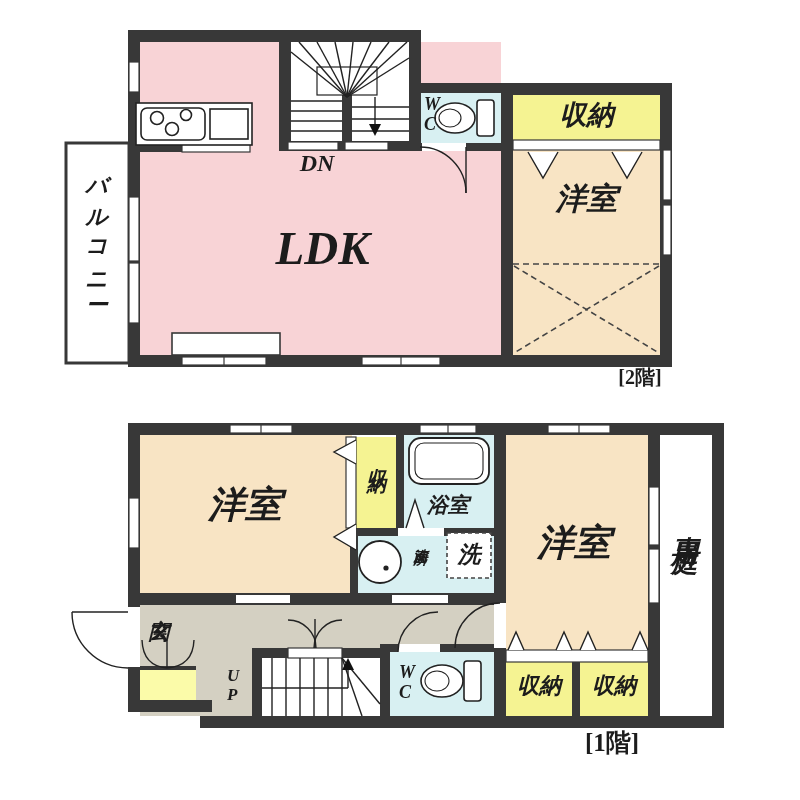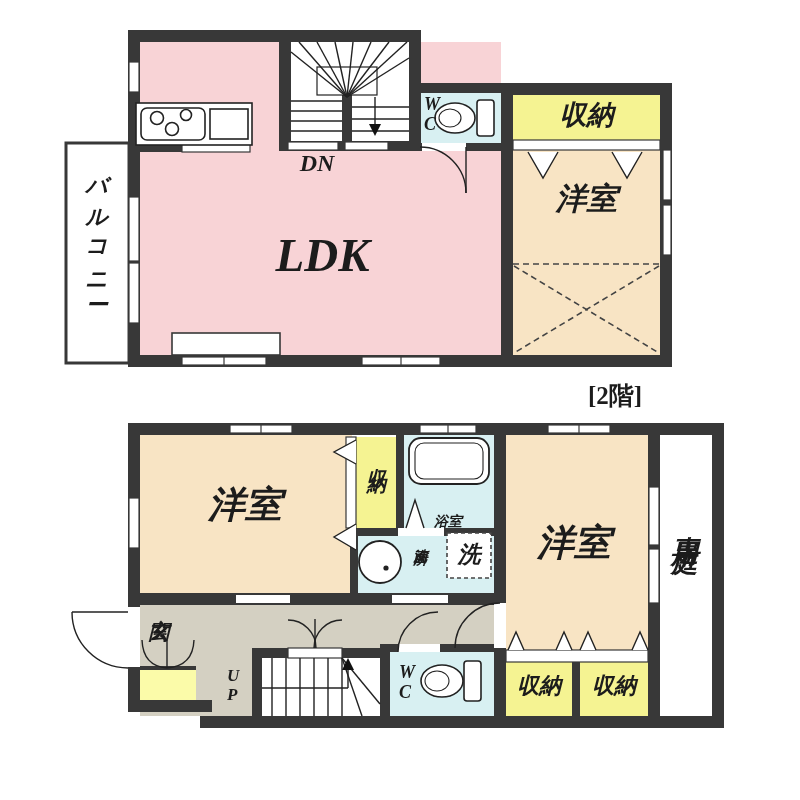--- a/index.html
+++ b/index.html
@@ -229,36 +229,37 @@
       <polyline points="508,650 516,632 524,650"></polyline>
       <polyline points="556,650 564,632 572,650"></polyline>
       <polyline points="580,650 588,632 596,650"></polyline>
       <polyline points="632,650 640,632 648,650"></polyline>
       <polyline points="356,440 334,452 356,464"></polyline>
       <polyline points="356,524 334,537 356,550"></polyline>
     </g>
   </g>
 </svg>
 
-  <div class="lbl hc" style="left:230px;top:222px;width:185px;font-size:47px;margin-top:7px;">LDK</div>
+  <div class="lbl hc" style="left:230px;top:222px;width:185px;font-size:47px;">LDK</div>
   <div class="lbl hc" style="left:292px;top:150px;width:50px;font-size:24px;">DN</div>
   <div class="lbl" style="left:424px;top:94px;font-size:18px;">W
 C</div>
   <div class="lbl hc" style="left:515px;top:100px;width:143px;font-size:27px;">収納</div>
   <div class="lbl hc" style="left:515px;top:182px;width:143px;font-size:31px;">洋室</div>
   <div class="lbl vert" style="left:84px;top:160px;font-size:22px;letter-spacing:8px;">バルコニー</div>
-  <div class="lbl hc" style="left:553px;top:366px;width:124px;font-size:25px;font-style:normal;margin-top:16px;">[2階]</div>
+  <div class="lbl hc" style="left:578px;top:366px;width:124px;font-size:20px;font-style:normal;">[2階]</div>
 
   <div class="lbl hc" style="left:140px;top:484px;width:210px;font-size:37px;">洋室</div>
   <div class="lbl hc" style="left:498px;top:522px;width:152px;font-size:37px;">洋室</div>
   <div class="lbl vert" style="left:366px;top:452px;font-size:19px;letter-spacing:8px;">収納</div>
-  <div class="lbl hc" style="left:402px;top:494px;width:92px;font-size:14px;margin-top:20px;">浴室</div>
+  <div class="lbl hc" style="left:402px;top:494px;width:92px;font-size:21px;">浴室</div>
   <div class="lbl vert" style="left:412px;top:538px;font-size:14px;letter-spacing:1px;">洗面所</div>
   <div class="lbl hc" style="left:448px;top:542px;width:42px;font-size:23px;">洗</div>
   <div class="lbl vert" style="left:669px;top:515px;font-size:27px;letter-spacing:5px;">専用庭</div>
   <div class="lbl vert" style="left:148px;top:603px;font-size:20px;letter-spacing:3px;">玄関</div>
   <div class="lbl" style="left:227px;top:666px;font-size:17px;">U
 P</div>
   <div class="lbl" style="left:399px;top:662px;font-size:18px;">W
 C</div>
   <div class="lbl hc" style="left:506px;top:674px;width:66px;font-size:22px;">収納</div>
   <div class="lbl hc" style="left:580px;top:674px;width:68px;font-size:22px;">収納</div>
+  <div class="lbl hc" style="left:550px;top:729px;width:124px;font-size:25px;font-style:normal;">[1階]</div>
 </div>
 
 </body></html>

